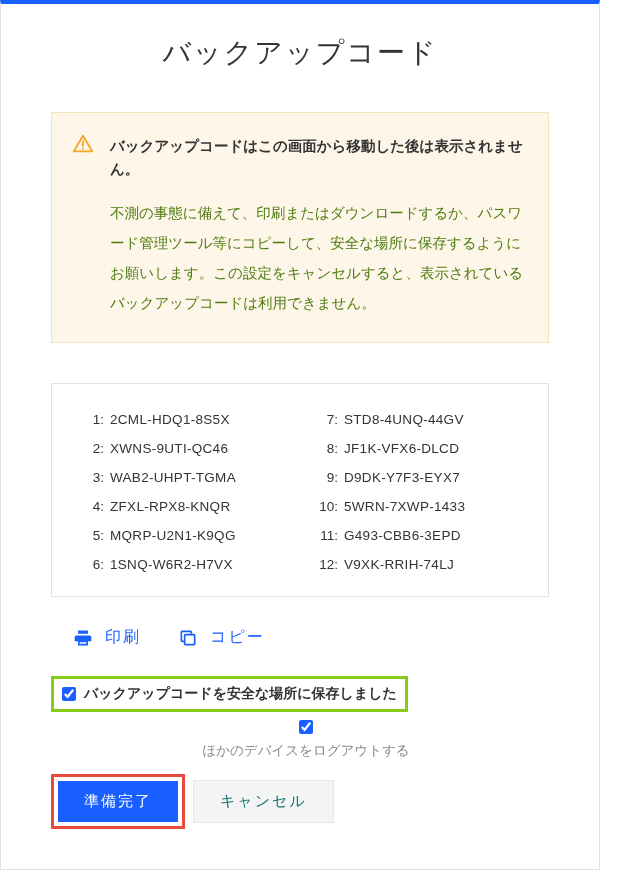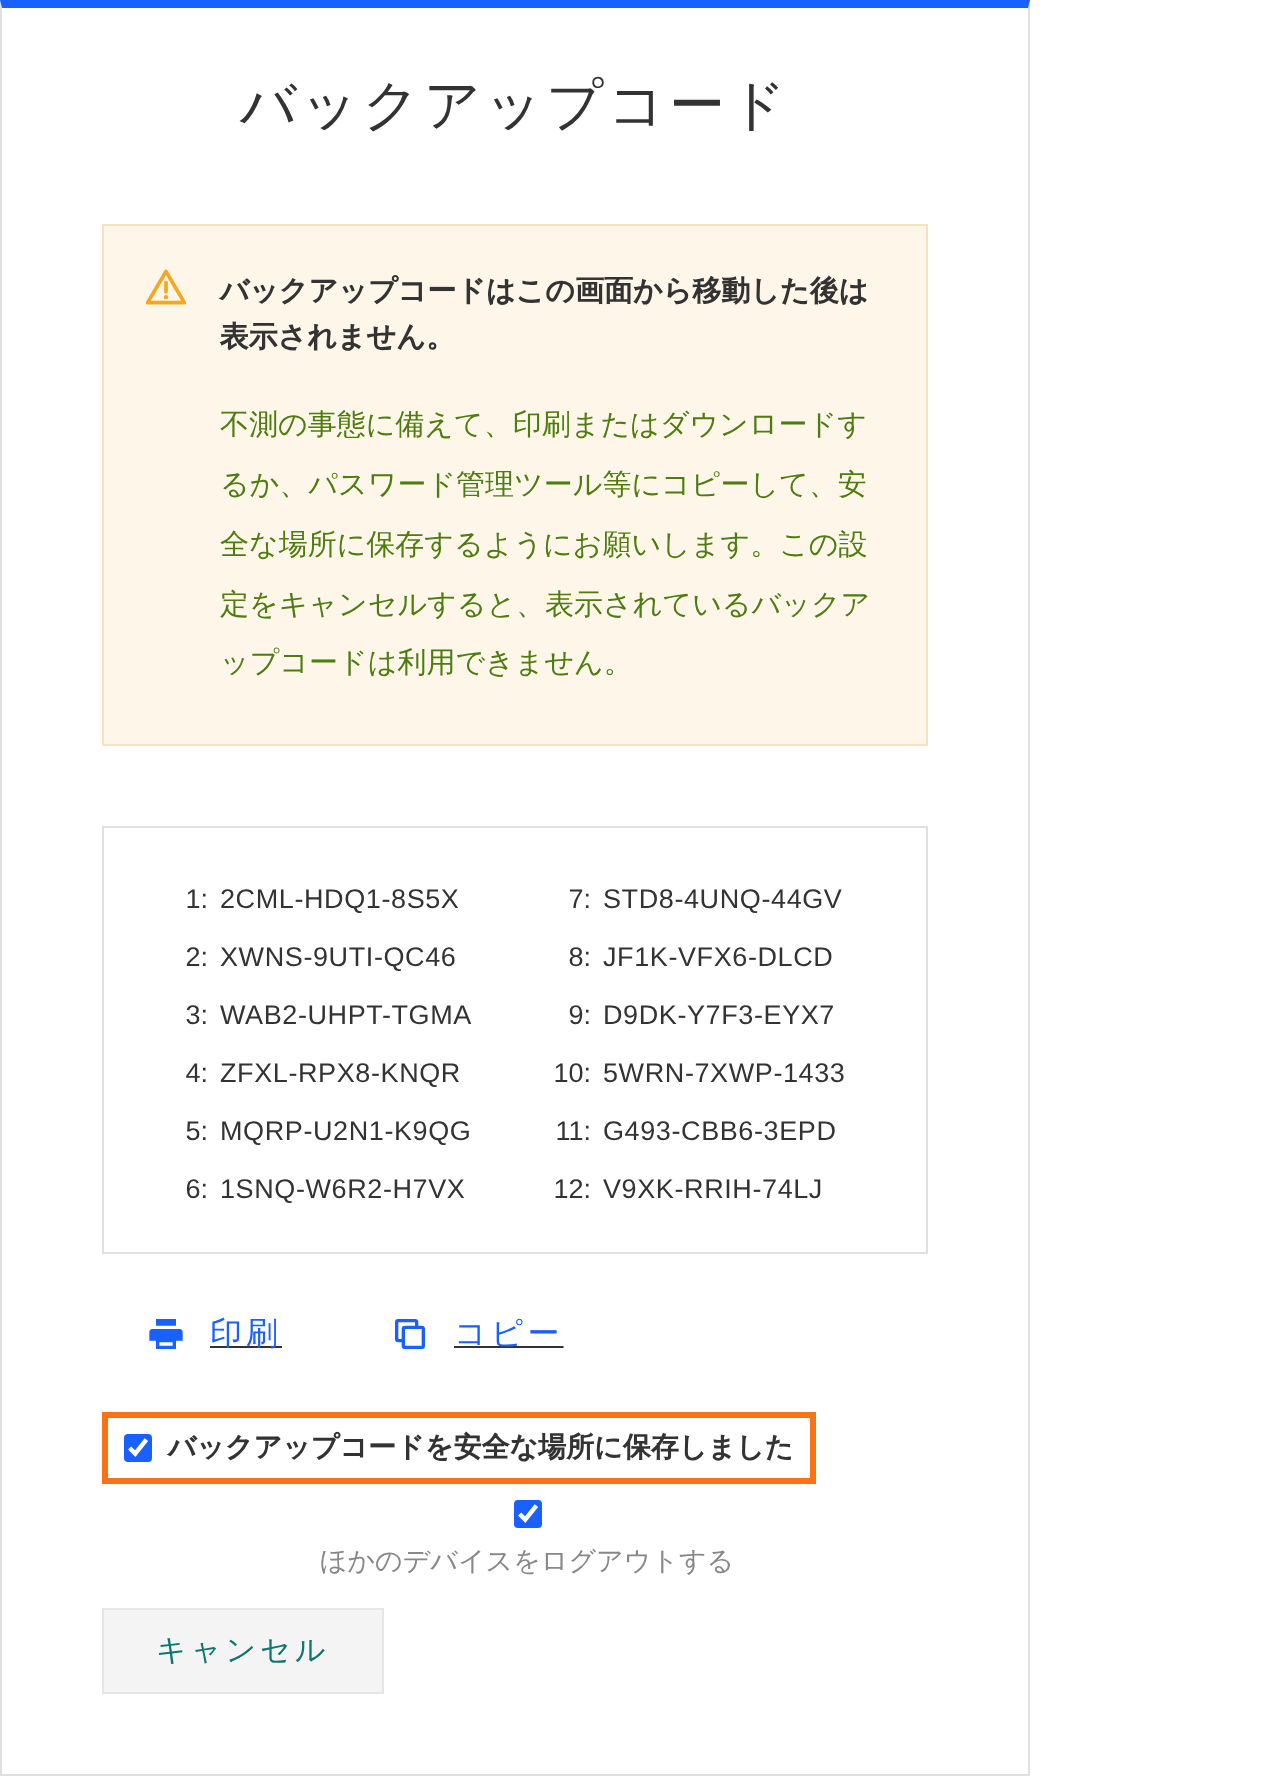--- a/index.html
+++ b/index.html
@@ -3,21 +3,21 @@
 <meta charset="utf-8">
 <style>
   * { box-sizing: border-box; margin: 0; padding: 0; }
   body {
     font-family: "Hiragino Sans", "Meiryo", "Yu Gothic", sans-serif;
     background: #fff;
     color: #333;
     font-size: 14px;
   }
   .page {
-    width: 515px;
+    width: 600px;
     border: 1px solid #e0e0e0;
     border-top: 4px solid #1a5fff;
     background: #fff;
     padding-bottom: 40px;
   }
   .title {
     text-align: center;
     font-size: 28px;
     font-weight: 400;
     color: #333;
@@ -76,40 +76,39 @@
     margin-right: 6px;
     color: #333;
   }
   .code-val {
     letter-spacing: 0.3px;
     text-align: right;
   }
   .actions {
     margin: 0 50px 28px;
     display: flex;
-    gap: 54px;
+    gap: 37px;
     align-items: center;
     padding-left: 22px;
-    text-decoration: underline;
   }
   .action {
     display: flex;
     align-items: center;
     gap: 12px;
     color: #1a5fff;
     font-size: 16px;
     cursor: pointer;
     letter-spacing: 2px;
   }
   .action svg { display: block; }
   .controls {
     margin: 0 50px;
   }
   .highlight-box {
-    border: 3px solid #f97316;
+    border: 3px solid #84cc16;
     padding: 6px 8px;
     margin-bottom: 4px;
     display: inline-block;
   }
   .checkbox-row {
     display: flex;
     align-items: center;
     gap: 8px;
     font-size: 14px;
     color: #333;
@@ -258,17 +257,20 @@
         <input type="checkbox" checked="" style="">
         <span class="chk-label-bold">バックアップコードを安全な場所に保存しました</span>
       </label>
     </div>
     <label class="checkbox-row sub">
       <input type="checkbox" checked="" style="">
       <span class="chk-label">ほかのデバイスをログアウトする</span>
     </label>
 
     <div class="buttons">
+      <span class="btn-primary-wrap">
+        <button class="btn btn-primary">準備完了</button>
+      </span>
       <button class="btn btn-secondary">キャンセル</button>
     </div>
   </div>
 
 </div>
 
 </body></html>

